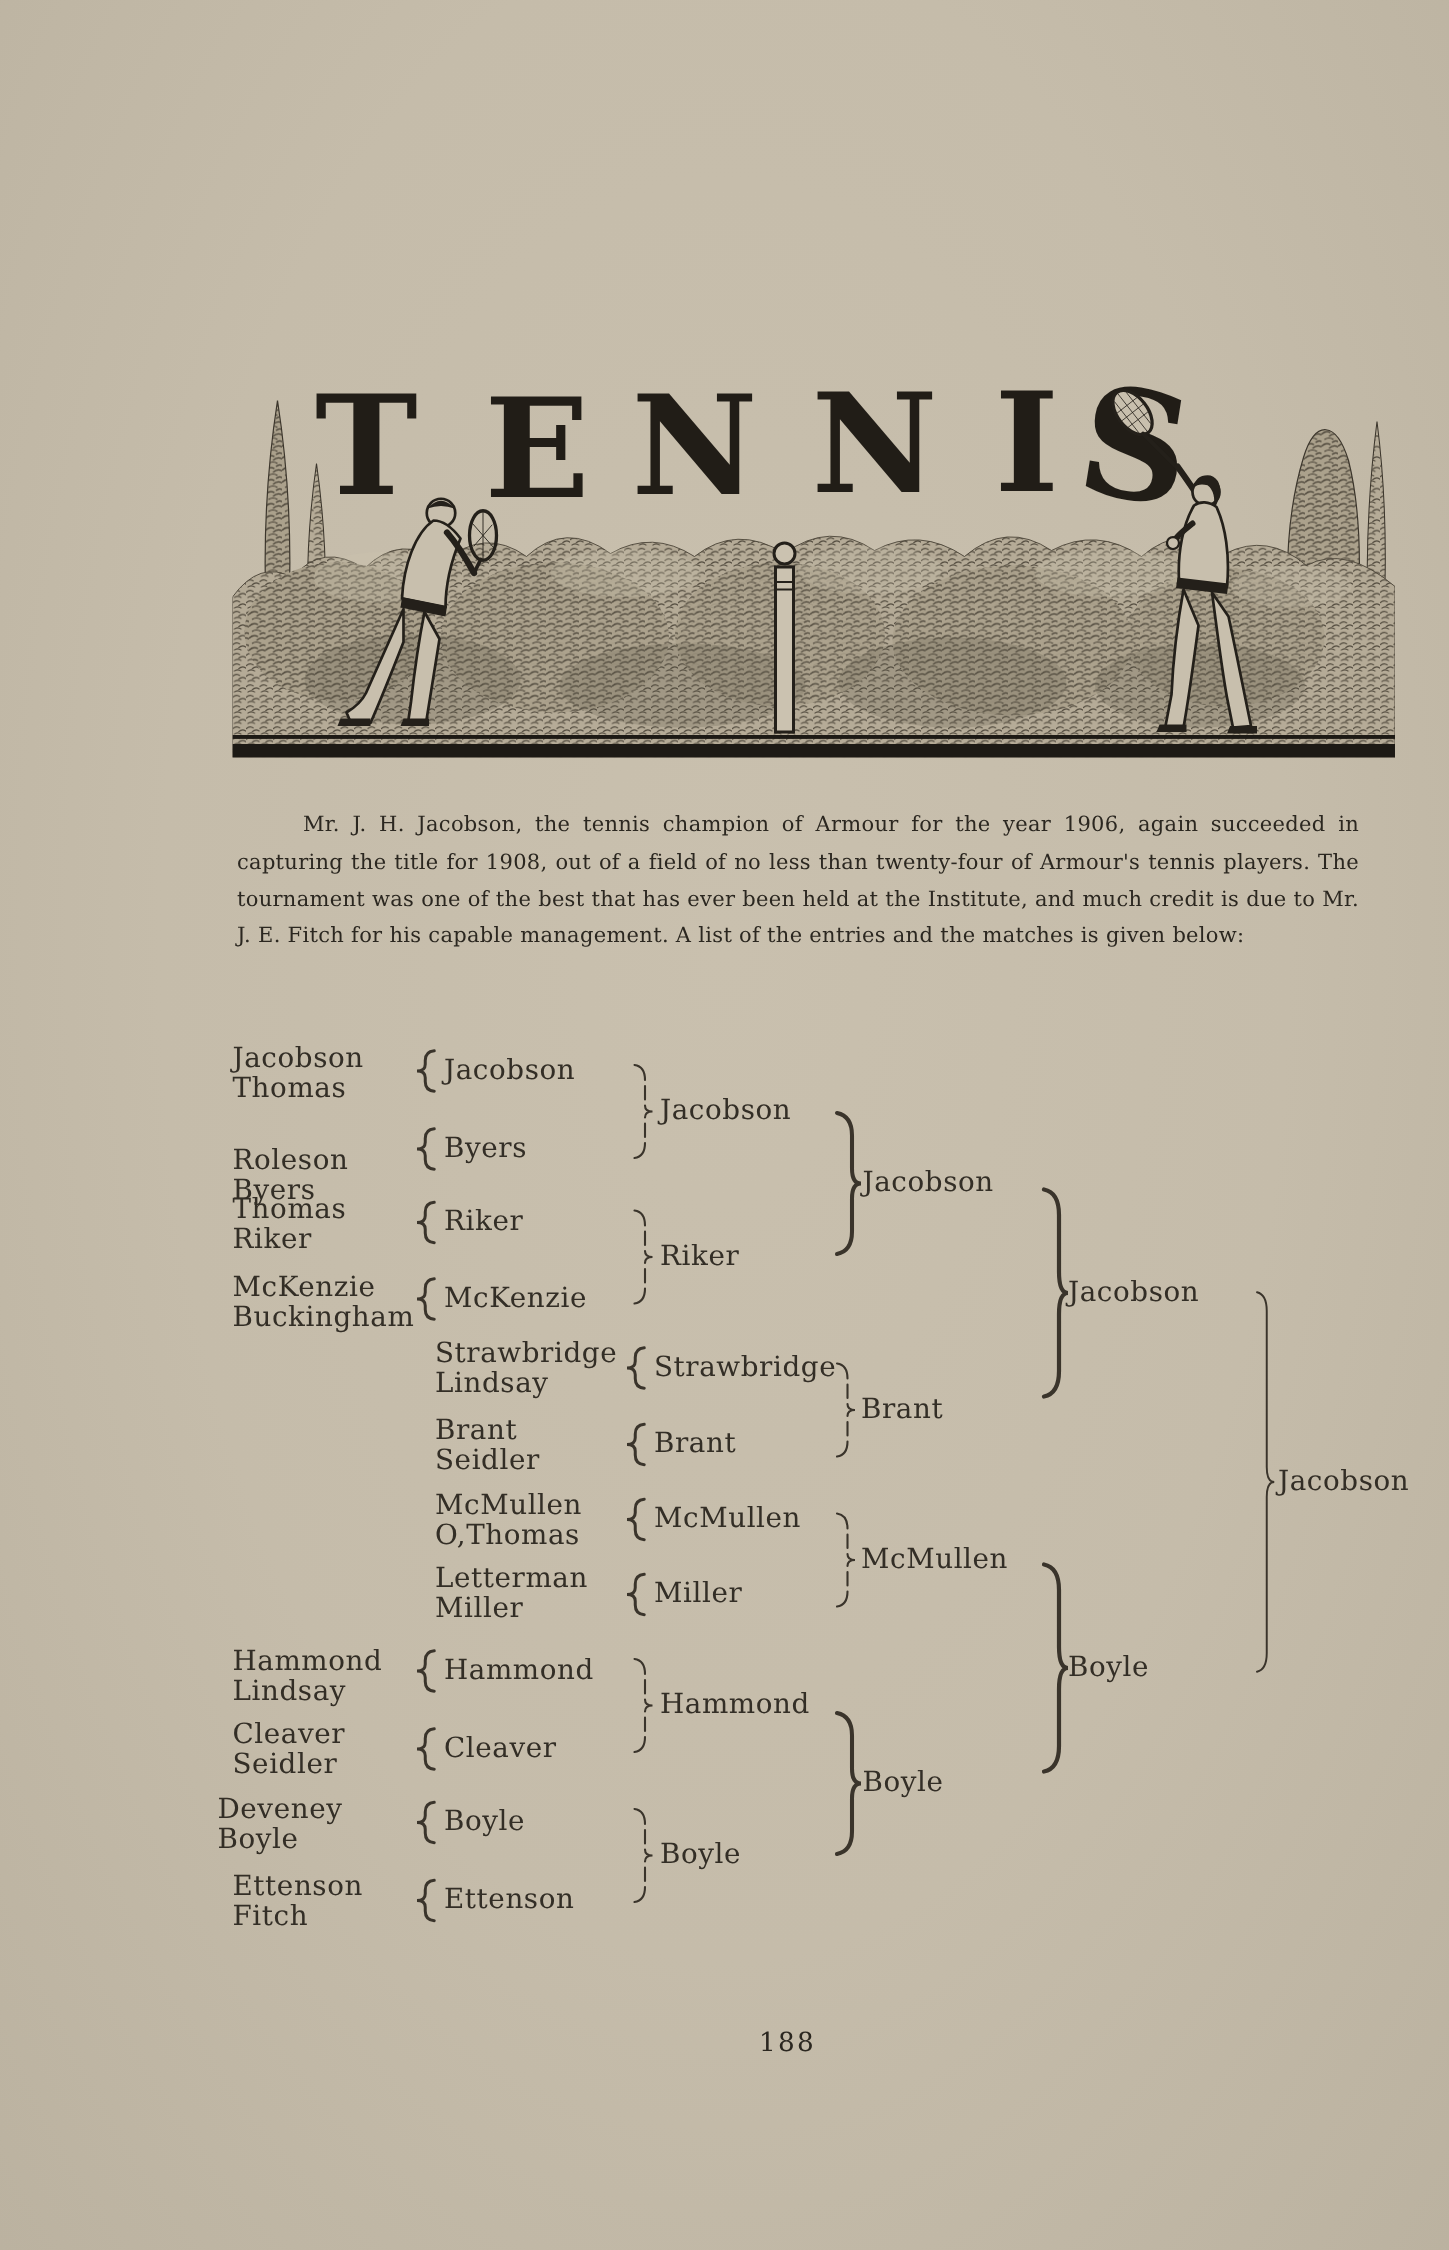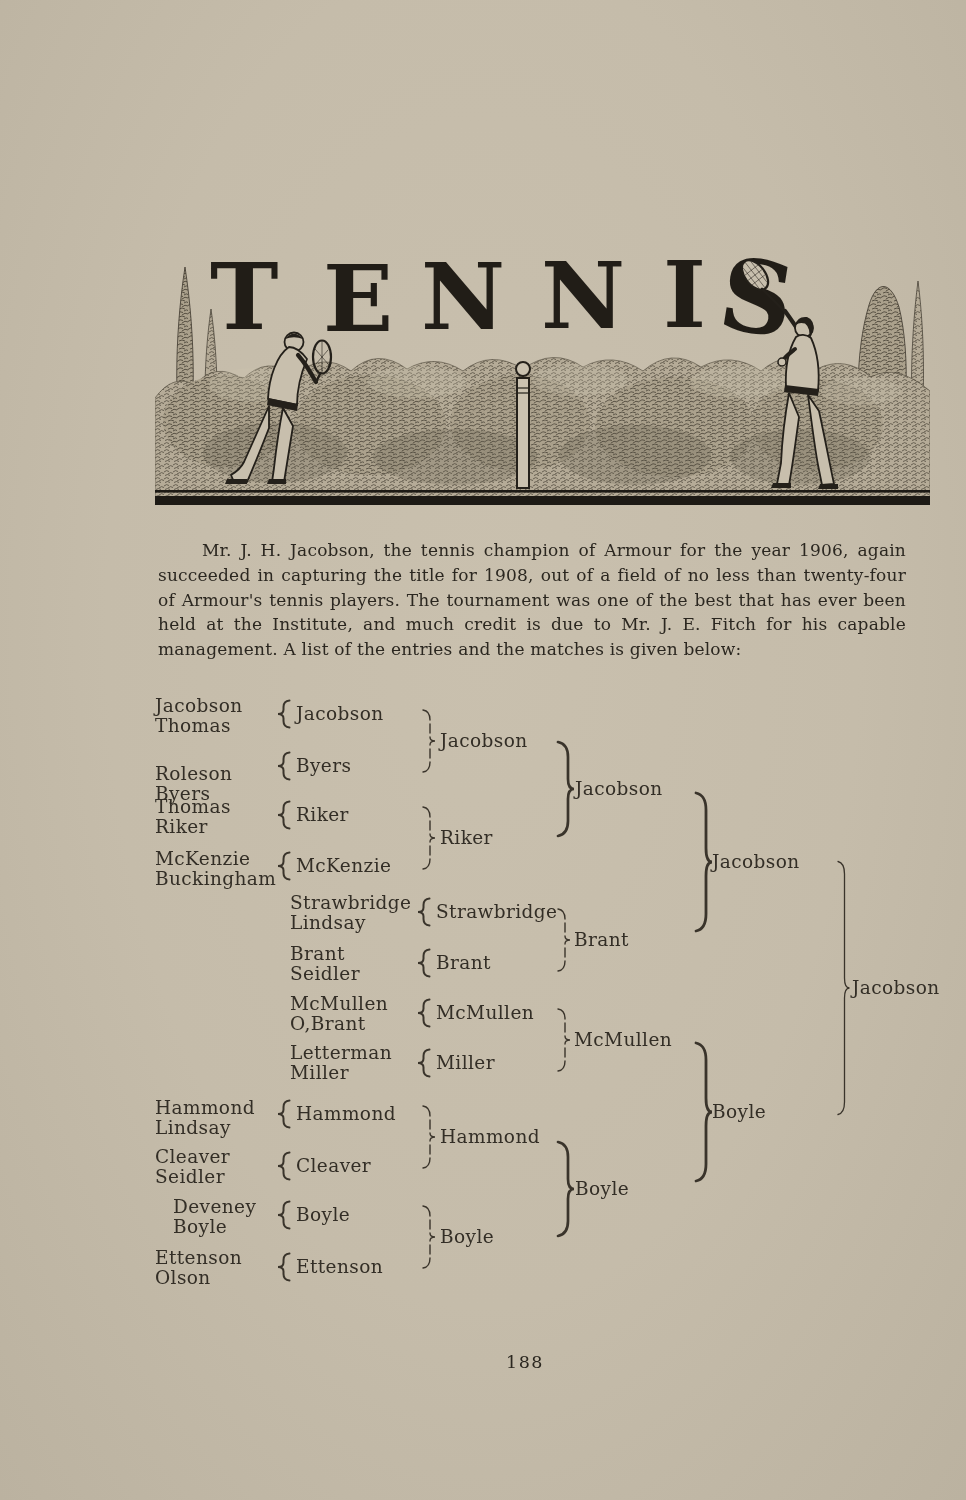--- a/index.html
+++ b/index.html
@@ -3,21 +3,21 @@
 <meta charset="utf-8">
 <style>
   html,body{margin:0;padding:0;background:#c5bcaa;}
   .page{position:relative;width:966px;height:1500px;overflow:hidden;
     background:radial-gradient(ellipse at 50% 42%, #c9c0ae 0%, #c5bcaa 55%, #bbb2a0 100%);
     font-family:"DejaVu Serif", serif; color:#2e2a23;}
   .header-art{position:absolute;left:155px;top:243px;}
   .tl{font-family:"DejaVu Serif",serif;font-weight:700;font-size:92px;fill:#211d17;}
   .tl-s{font-size:100px;}
   .intro{position:absolute;left:158px;top:538px;width:748px;margin:0;
-    font-size:17px;line-height:24.8px;text-align:justify;text-indent:44px;
+    font-size:14px;line-height:24.8px;text-align:justify;text-indent:44px;
     color:#2b2720;letter-spacing:.2px;}
   .nm{position:absolute;font-size:18.5px;line-height:22px;white-space:nowrap;
     color:#332e26;letter-spacing:.4px;}
   .pair{position:absolute;font-size:18.5px;color:#332e26;letter-spacing:.4px;}
   .pair .pl{line-height:20px;white-space:nowrap;}
   .brace{position:absolute;color:#3a342b;}
   .pageno{position:absolute;left:506px;top:1352px;font-size:17.5px;
     letter-spacing:1.5px;color:#2b2720;}
 </style>
 </head>
@@ -162,41 +162,41 @@
     <div class="pair" style="left:290px;top:893px">
         <div class="pl">Strawbridge</div>
         <div class="pl">Lindsay</div>
       </div>
     <div class="pair" style="left:290px;top:944px">
         <div class="pl">Brant</div>
         <div class="pl">Seidler</div>
       </div>
     <div class="pair" style="left:290px;top:994px">
         <div class="pl">McMullen</div>
-        <div class="pl">O,Brant</div>
+        <div class="pl">O,Thomas</div>
       </div>
     <div class="pair" style="left:290px;top:1043px">
         <div class="pl">Letterman</div>
         <div class="pl">Miller</div>
       </div>
     <div class="pair" style="left:155px;top:1098px">
         <div class="pl">Hammond</div>
         <div class="pl">Lindsay</div>
       </div>
     <div class="pair" style="left:155px;top:1147px">
         <div class="pl">Cleaver</div>
         <div class="pl">Seidler</div>
       </div>
-    <div class="pair" style="left:173px;top:1197px">
+    <div class="pair" style="left:145px;top:1197px">
         <div class="pl">Deveney</div>
         <div class="pl">Boyle</div>
       </div>
     <div class="pair" style="left:155px;top:1248px">
         <div class="pl">Ettenson</div>
-        <div class="pl">Olson</div>
+        <div class="pl">Fitch</div>
       </div>
 
     <svg class="brace" style="left:276px;top:699px" width="16" height="30">
         <use href="#br-open"></use>
       </svg>
       <div class="nm" style="left:296px;top:703px">Jacobson</div>
     <svg class="brace" style="left:276px;top:751px" width="16" height="30">
         <use href="#br-open"></use>
       </svg>
       <div class="nm" style="left:296px;top:755px">Byers</div>

